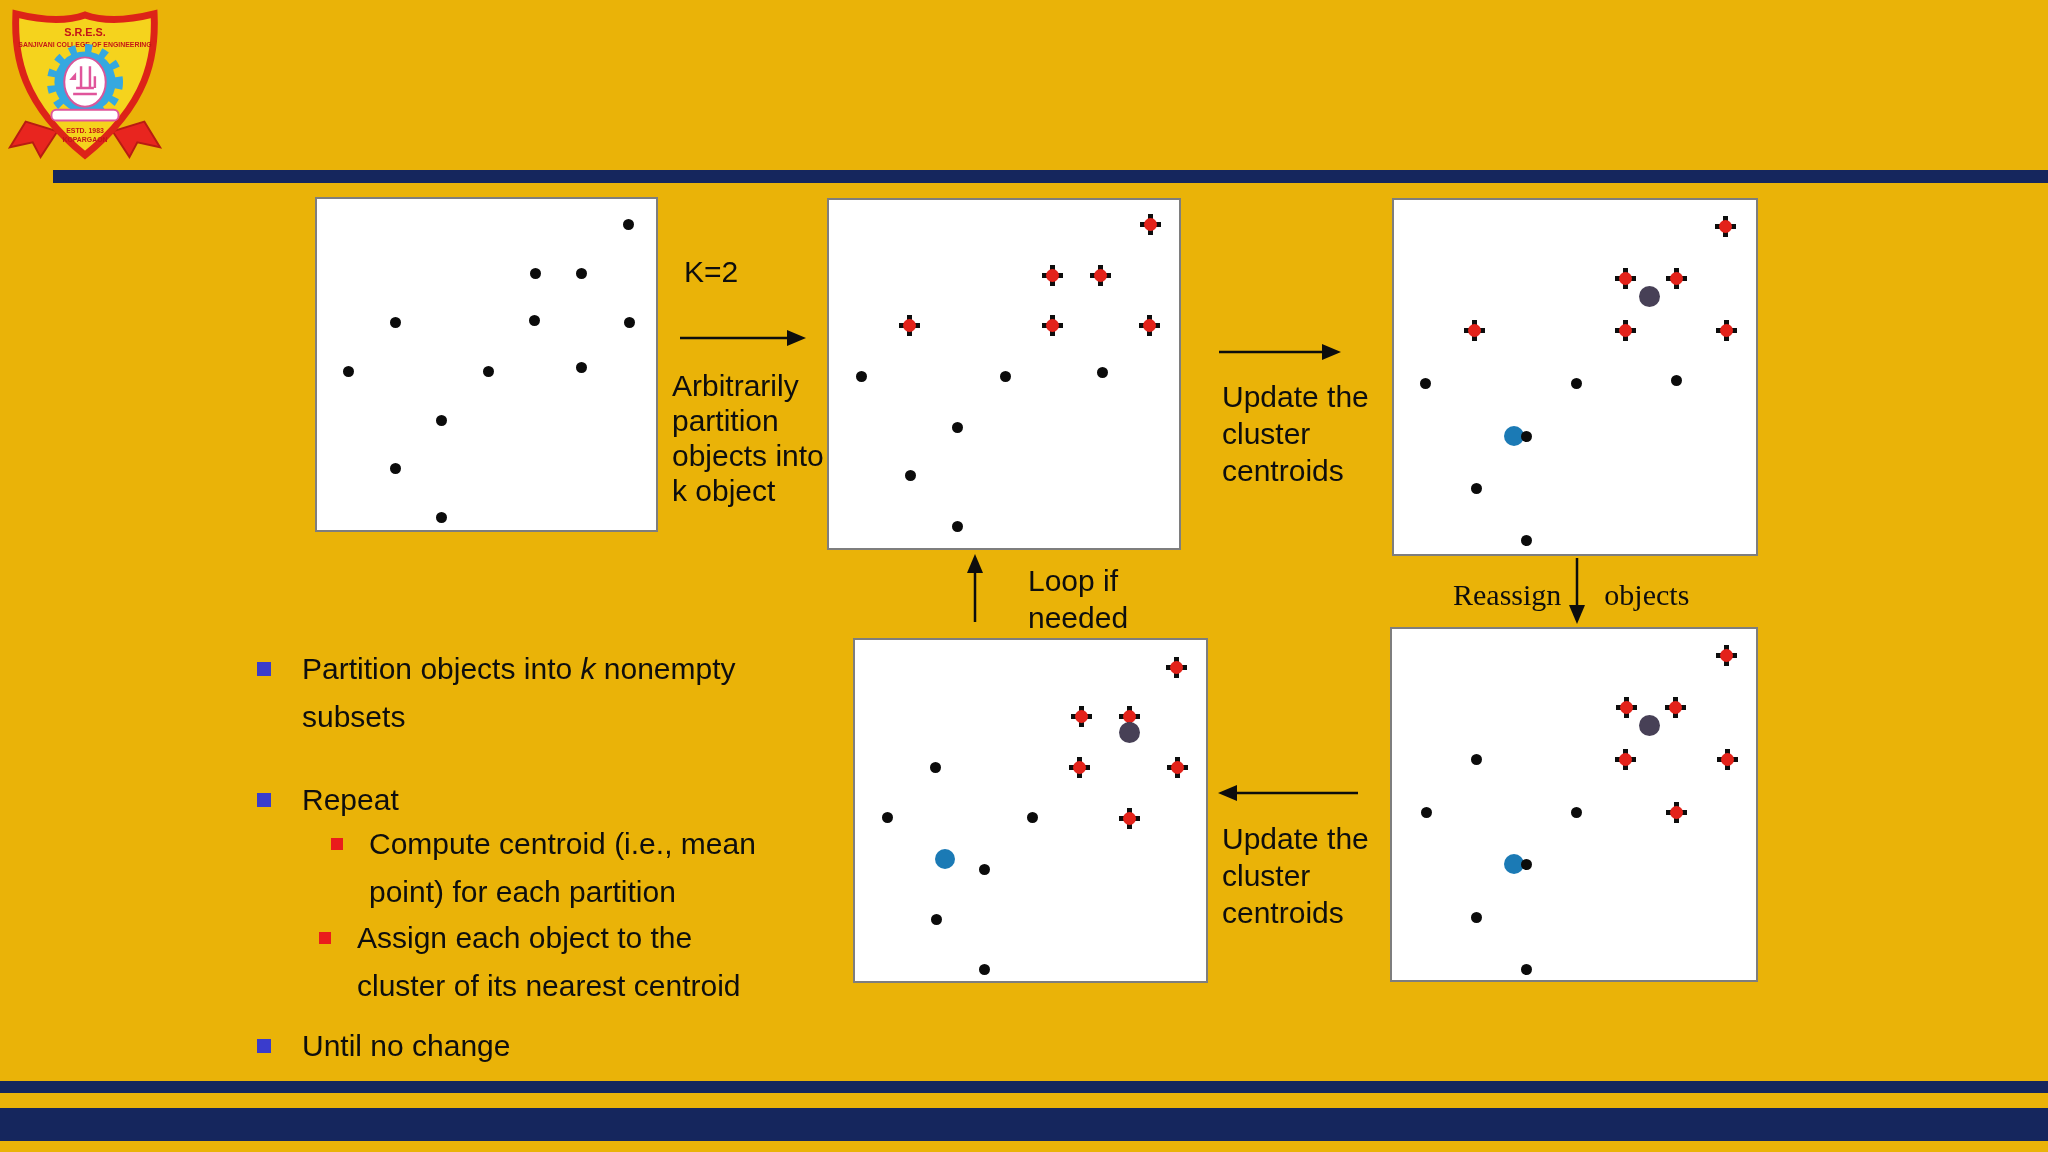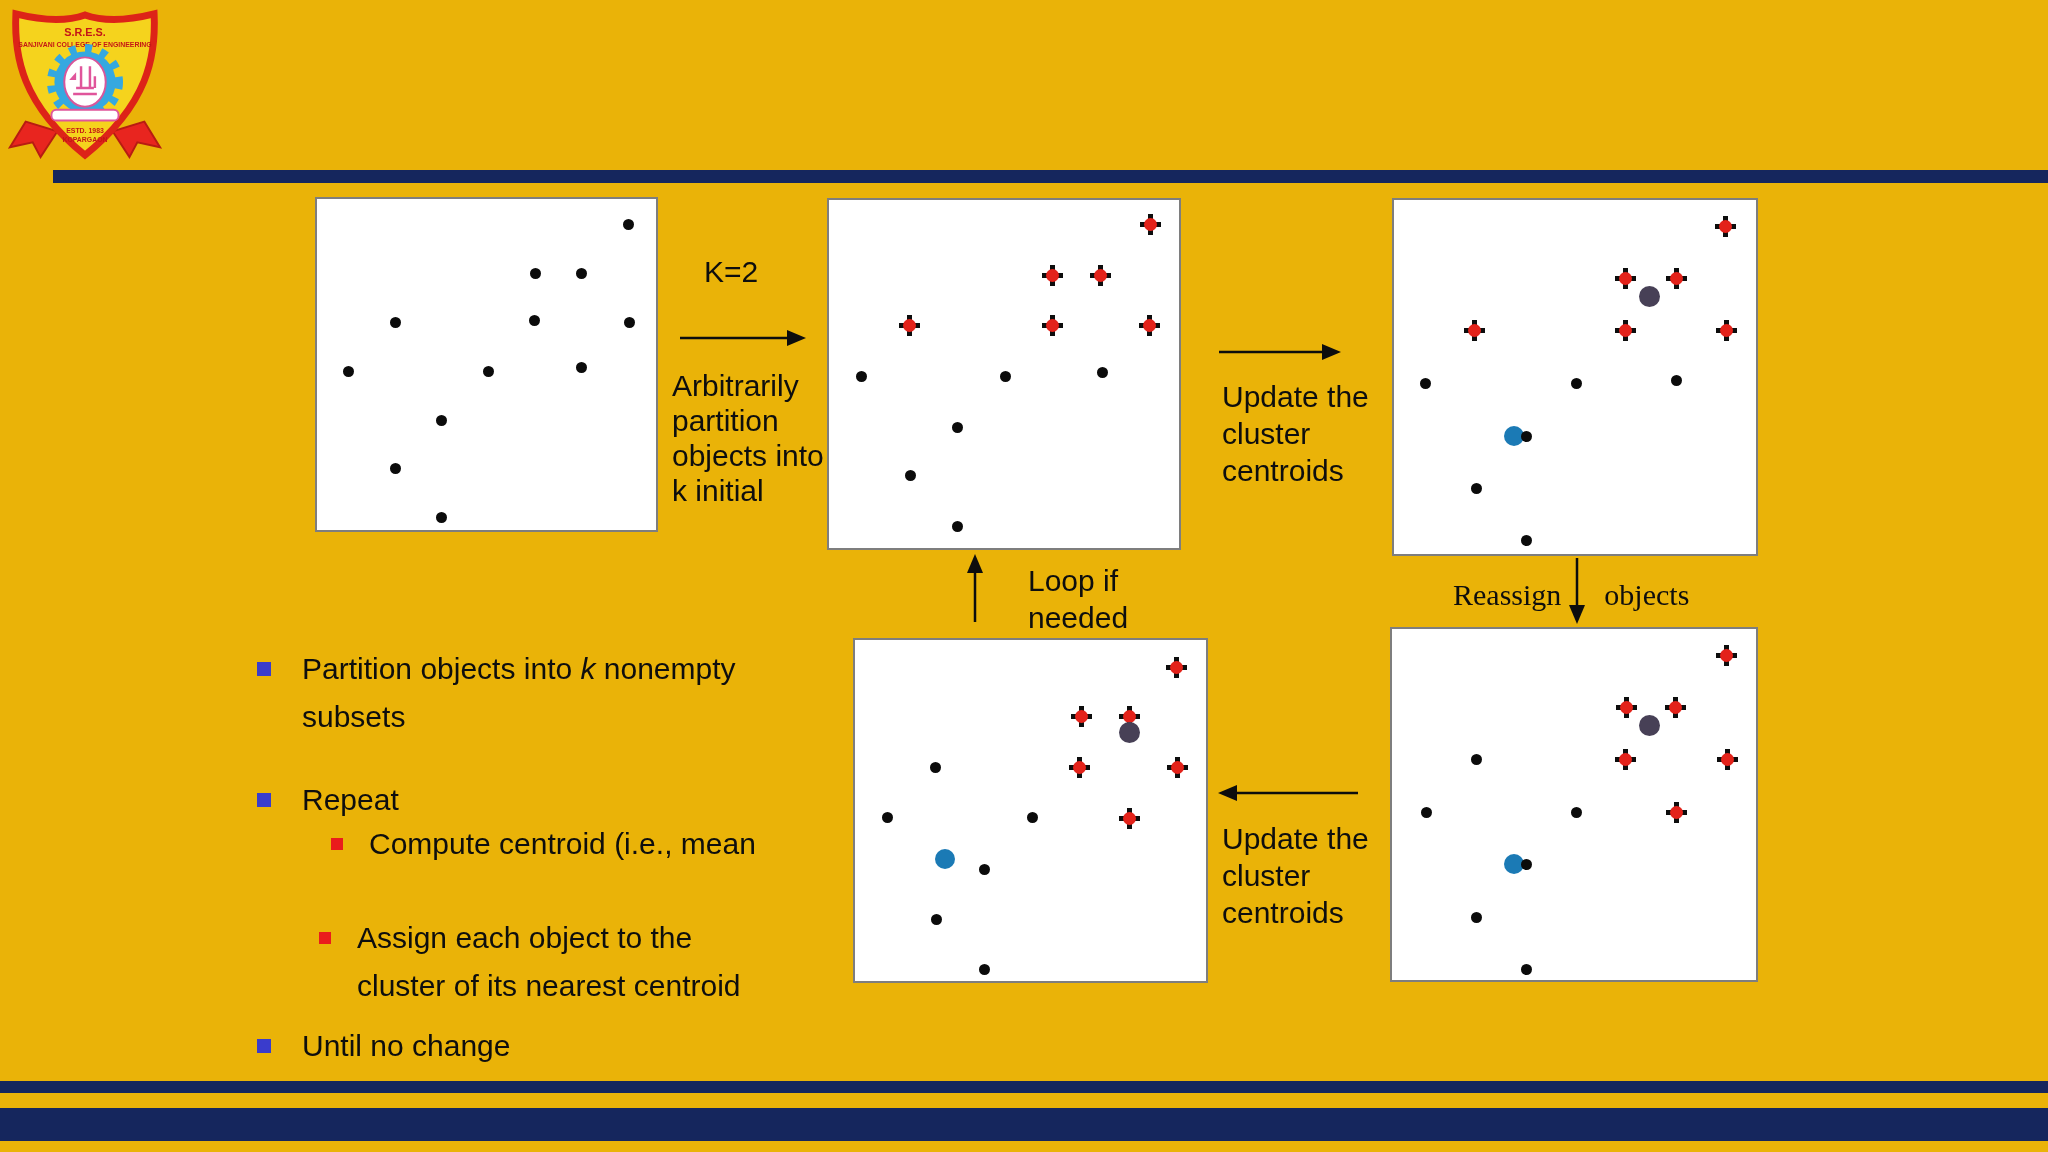--- a/index.html
+++ b/index.html
@@ -242,27 +242,27 @@
         <div class="pt dot" style="left: 74.5px; top: 121.5px;"></div>
         <div class="pt dot" style="left: 26.5px; top: 171.5px;"></div>
         <div class="pt dot" style="left: 171.5px; top: 171.5px;"></div>
         <div class="pt dot" style="left: 123.5px; top: 223.5px;"></div>
         <div class="pt dot" style="left: 75.5px; top: 273.5px;"></div>
         <div class="pt dot" style="left: 123.5px; top: 323.5px;"></div>
       </div>
     </div>
 
 
-  <div class="flabel" style="left:704px;top:254px;text-align:right;">K=2</div>
+  <div class="flabel" style="left:684px;top:254px;text-align:right;">K=2</div>
 
   <div class="flabel" style="left:672px;top:368px;line-height:35px;">
     <span>Arbitrarily</span><br>
     <span>partition</span><br>
     <span>objects into</span><br>
-    <span>k initial</span>
+    <span>k object</span>
   </div>
 
   <div class="flabel" style="left:1222px;top:378px;line-height:37px;">
     <span>Update the</span><br>
     <span>cluster</span><br>
     <span>centroids</span>
   </div>
 
   <div class="flabel" style="left:1453px;top:577px;font-family:Liberation Serif, serif;">
     <span>Reassign</span>
@@ -311,20 +311,21 @@
   </div>
 
   <div class="bitem" style="left:302px;top:752px;margin-top:24px;">
     <span class="marker sq-blue"></span>
     <span>Repeat</span>
   </div>
 
   <div class="bitem" style="left:357px;top:820px;margin-left:12px;">
     <span class="marker sq-red"></span>
     <span>Compute centroid (i.e., mean</span><br>
+    <span>point) for each partition</span>
   </div>
 
   <div class="bitem" style="left:357px;top:914px;">
     <span class="marker sq-red"></span>
     <span>Assign each object to the</span><br>
     <span>cluster of its nearest centroid</span>
   </div>
 
   <div class="bitem" style="left:302px;top:1022px;">
     <span class="marker sq-blue"></span>

